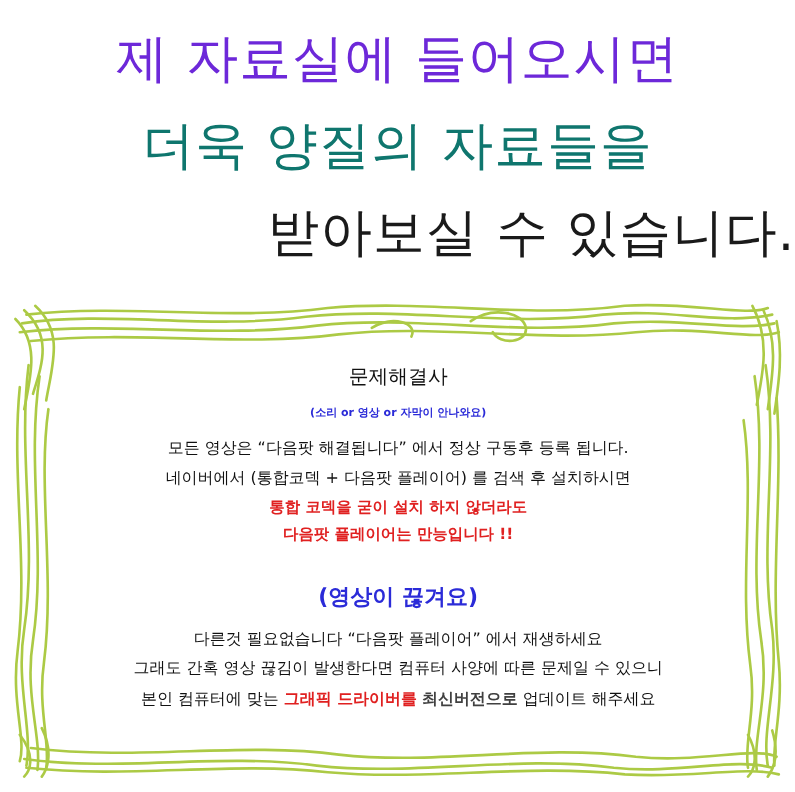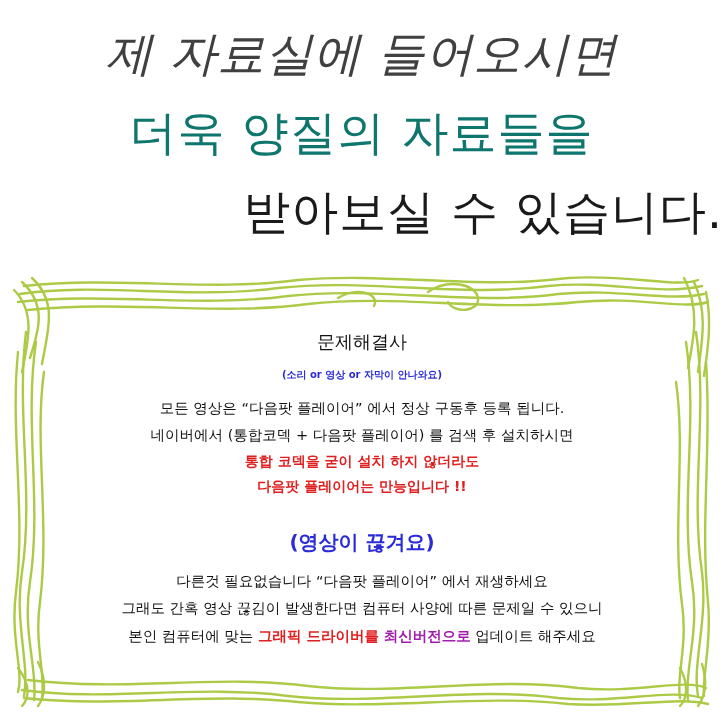--- a/index.html
+++ b/index.html
@@ -29,21 +29,21 @@
     text-align: center;
   }
   .headline-line {
     font-family: "DejaVu Sans", sans-serif;
     font-size: 47px;
     line-height: 79px;
     letter-spacing: 1px;
     font-weight: 400;
     white-space: nowrap;
   }
-  .hl-1 { color: #404040; font-style: italic; }
+  .hl-1 { color: #6d28d9; }
   .hl-2 { color: #0f766e; }
   .hl-3 { color: #1a1a1a; text-align: right; }
 
   
   .frame {
     position: absolute;
     left: 8px;
     top: 272px;
     width: 706px;
     height: 436px;
@@ -97,21 +97,21 @@
     margin-bottom: 12px;
   }
   .b-line.mixed {
     line-height: 29px;
   }
   .b-line.mixed .hl-red {
     color: #e02020;
     font-weight: bold;
   }
   .b-line.mixed .hl-blue {
-    color: #a21caf;
+    color: #404040;
     font-weight: bold;
   }
 </style>
 </head>
 <body>
 
 <div class="page">
 
   <div class="headline">
     <div class="headline-line hl-1">제 자료실에 들어오시면</div>
@@ -159,21 +159,21 @@
         <path d="M694,392 C700,412 696,426 690,434"></path>
         <path d="M672,396 C682,414 678,428 672,434"></path>
       </g>
     </svg>
   </div>
 
   <div class="body-block">
     <div class="b-title">문제해결사</div>
 
     <div class="b-sub">(소리 or 영상 or 자막이 안나와요)</div>
-    <div class="b-line">모든 영상은 “다음팟 플레이어” 에서 정상 구동후 등록 됩니다.</div>
+    <div class="b-line">모든 영상은 “다음팟 해결됩니다” 에서 정상 구동후 등록 됩니다.</div>
     <div class="b-line">네이버에서 (통합코덱 + 다음팟 플레이어) 를 검색 후 설치하시면</div>
     <div class="b-line red">통합 코덱을 굳이 설치 하지 않더라도</div>
     <div class="b-line red">다음팟 플레이어는 만능입니다 !!</div>
 
     <div class="gap-1"></div>
 
     <div class="b-sub2">(영상이 끊겨요)</div>
     <div class="b-line">다른것 필요없습니다  “다음팟 플레이어” 에서 재생하세요</div>
     <div class="b-line">그래도 간혹 영상 끊김이 발생한다면 컴퓨터 사양에 따른 문제일 수 있으니</div>
     <div class="b-line mixed"><span>본인 컴퓨터에 맞는 </span><span class="hl-red">그래픽 드라이버를</span><span> </span><span class="hl-blue">최신버전으로</span><span> 업데이트 해주세요</span></div>

